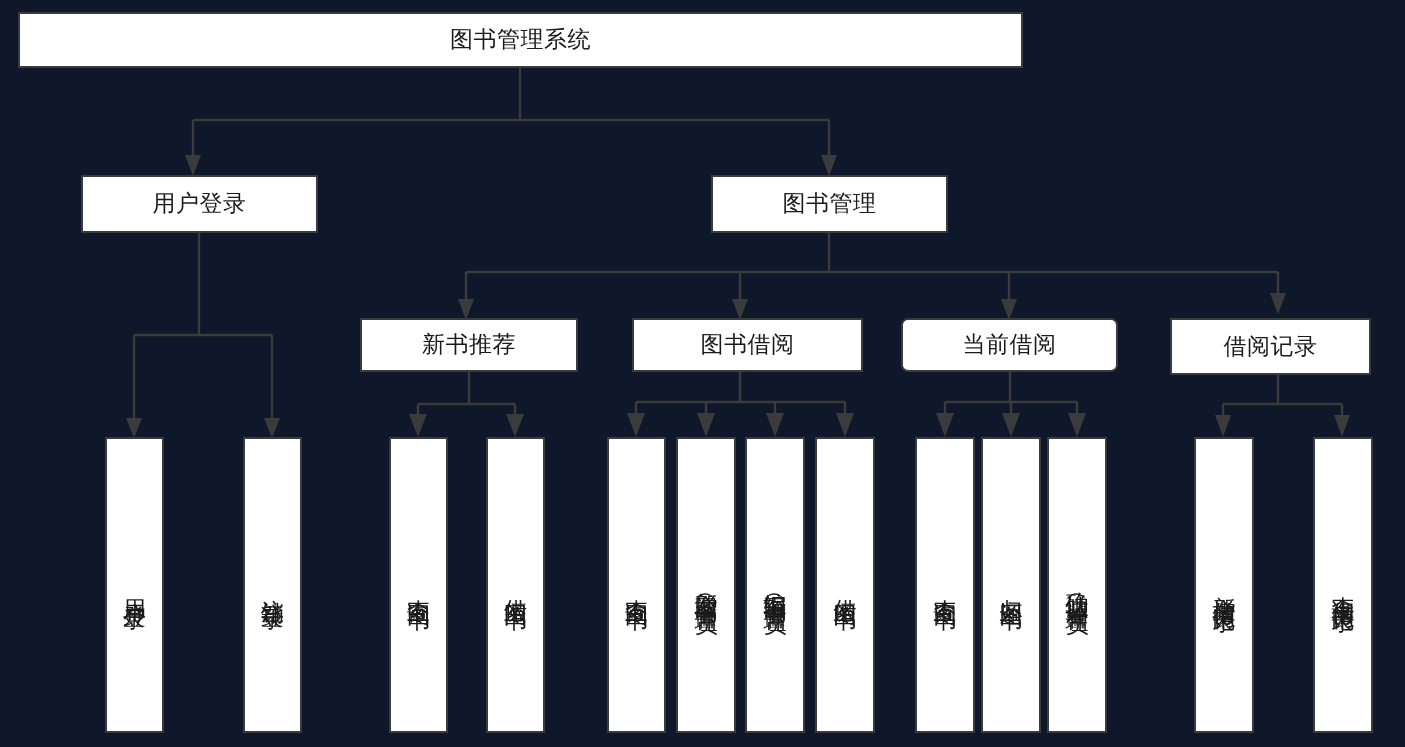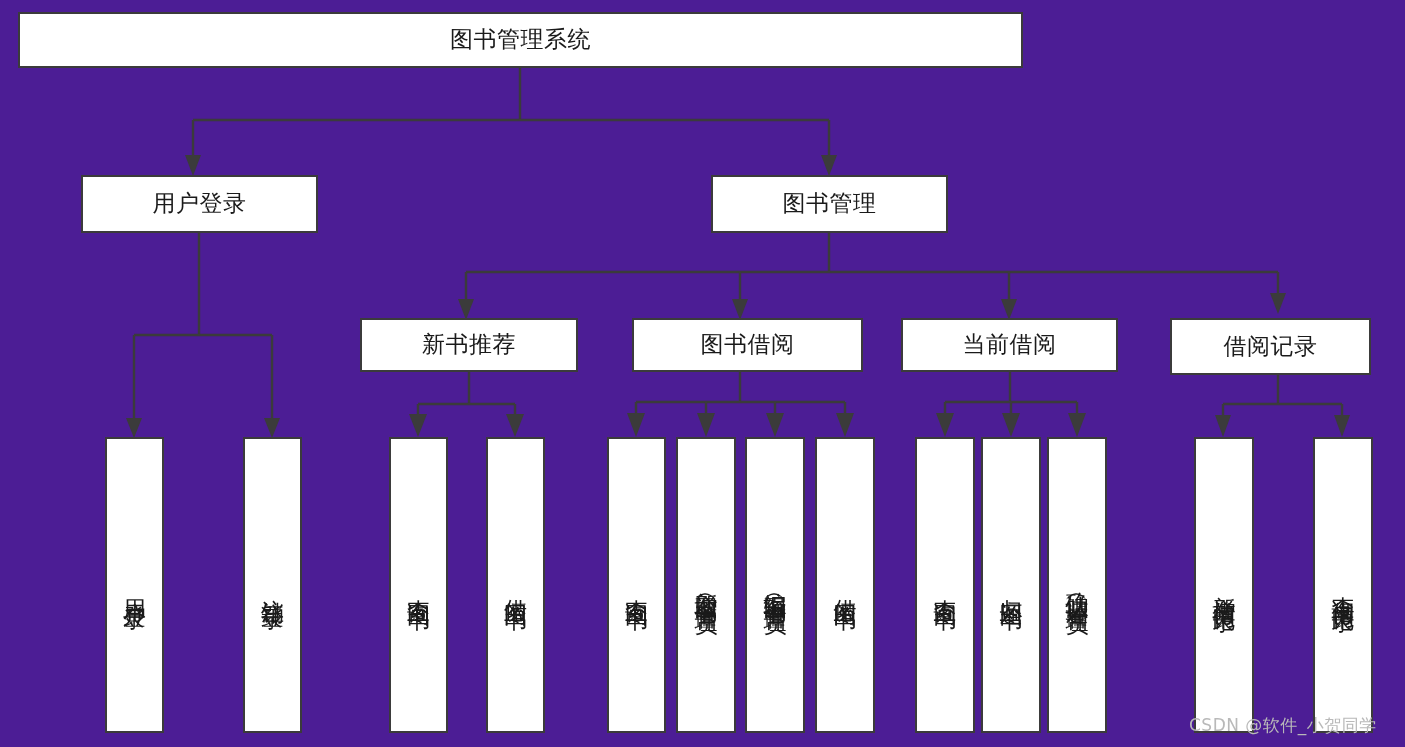--- a/index.html
+++ b/index.html
@@ -6,21 +6,21 @@
   html,body{margin:0;padding:0;background:#ffffff;}
   body{
     font-family:"DejaVu Sans","Liberation Sans",sans-serif;
     color:#1a1a1a;
     -webkit-font-smoothing:antialiased;
   }
   #canvas{
     position:relative;
     width:1405px;
     height:747px;
-    background:#4c1d95;
+    background:#0f172a;
     overflow:hidden;
   }
   
   .node{
     position:absolute;
     box-sizing:border-box;
     border:2.4px solid #3b3b3b;
     background:#ffffff;
     display:flex;
     align-items:center;
@@ -150,21 +150,21 @@
   </div>
 
   <div class="node h-text" style="left:360px;top:318px;width:218px;height:54px;">
     <span>新书推荐</span>
   </div>
 
   <div class="node h-text" style="left:632px;top:318px;width:231px;height:54px;">
     <span>图书借阅</span>
   </div>
 
-  <div class="node h-text" style="left:901px;top:318px;width:217px;height:54px;">
+  <div class="node h-text" style="left:901px;top:318px;width:217px;height:54px;border-radius:7px;">
     <span>当前借阅</span>
   </div>
 
   <div class="node h-text" style="left:1170px;top:318px;width:201px;height:57px;">
     <span>借阅记录</span>
   </div>
 
   <div class="node v-text" style="left:105px;top:437px;width:59px;height:296px;">
     <span class="vlabel">用户登录</span>
   </div>
@@ -210,15 +210,14 @@
   </div>
 
   <div class="node v-text" style="left:1194px;top:437px;width:60px;height:296px;">
     <span class="vlabel">新增借阅记录</span>
   </div>
 
   <div class="node v-text" style="left:1313px;top:437px;width:60px;height:296px;">
     <span class="vlabel">查询借阅记录</span>
   </div>
 
-  <div id="watermark">CSDN @软件_小贺同学</div>
 
 </div>
 
 </body></html>

